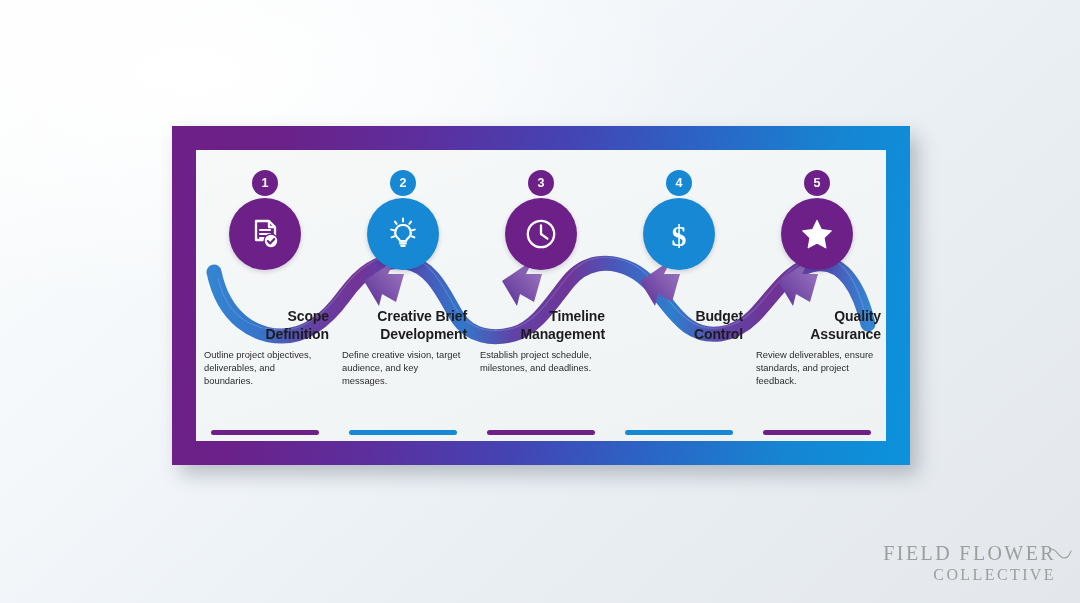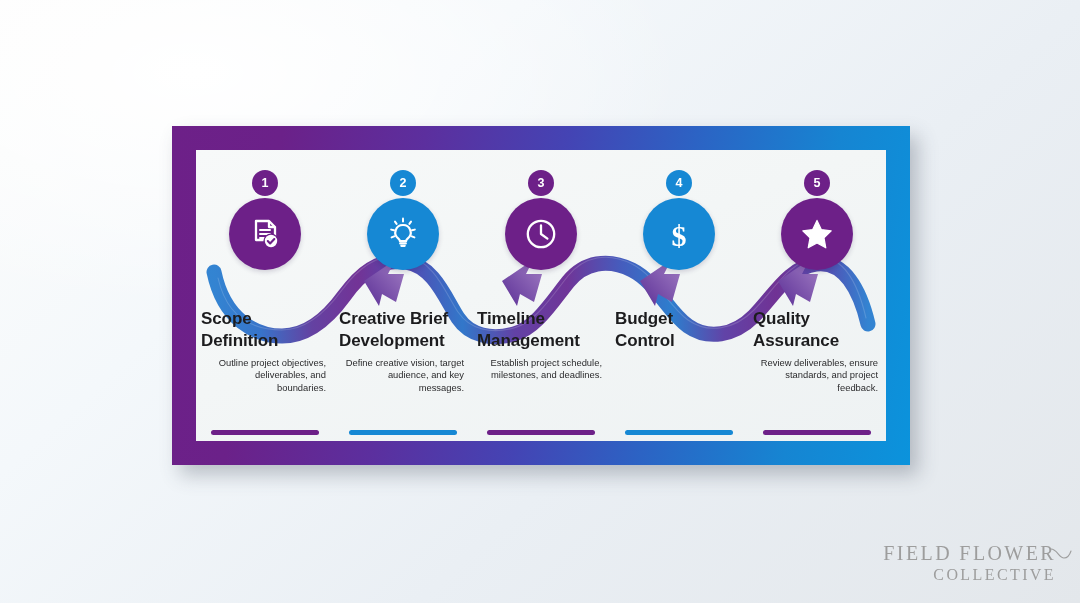--- a/index.html
+++ b/index.html
@@ -111,32 +111,32 @@
     z-index: 3;
     box-shadow: 0 2px 5px rgba(40,20,70,0.18);
   }
 
   .circle svg { display: block; }
 
   
   .step-title {
     margin-top: 38px;
     width: 128px;
-    text-align: left;
-    font-size: 17px;
+    text-align: right;
+    font-size: 14px;
     font-weight: bold;
     line-height: 1.28;
     color: #1c1c1e;
     letter-spacing: -0.1px;
   }
 
   .step-desc {
     margin-top: 5px;
     width: 122px;
-    text-align: right;
+    text-align: left;
     font-size: 9.4px;
     line-height: 1.38;
     color: #2b2b2d;
   }
 
   .step-bar {
     position: absolute;
     bottom: 6px;
     left: 50%;
     transform: translateX(-50%);

